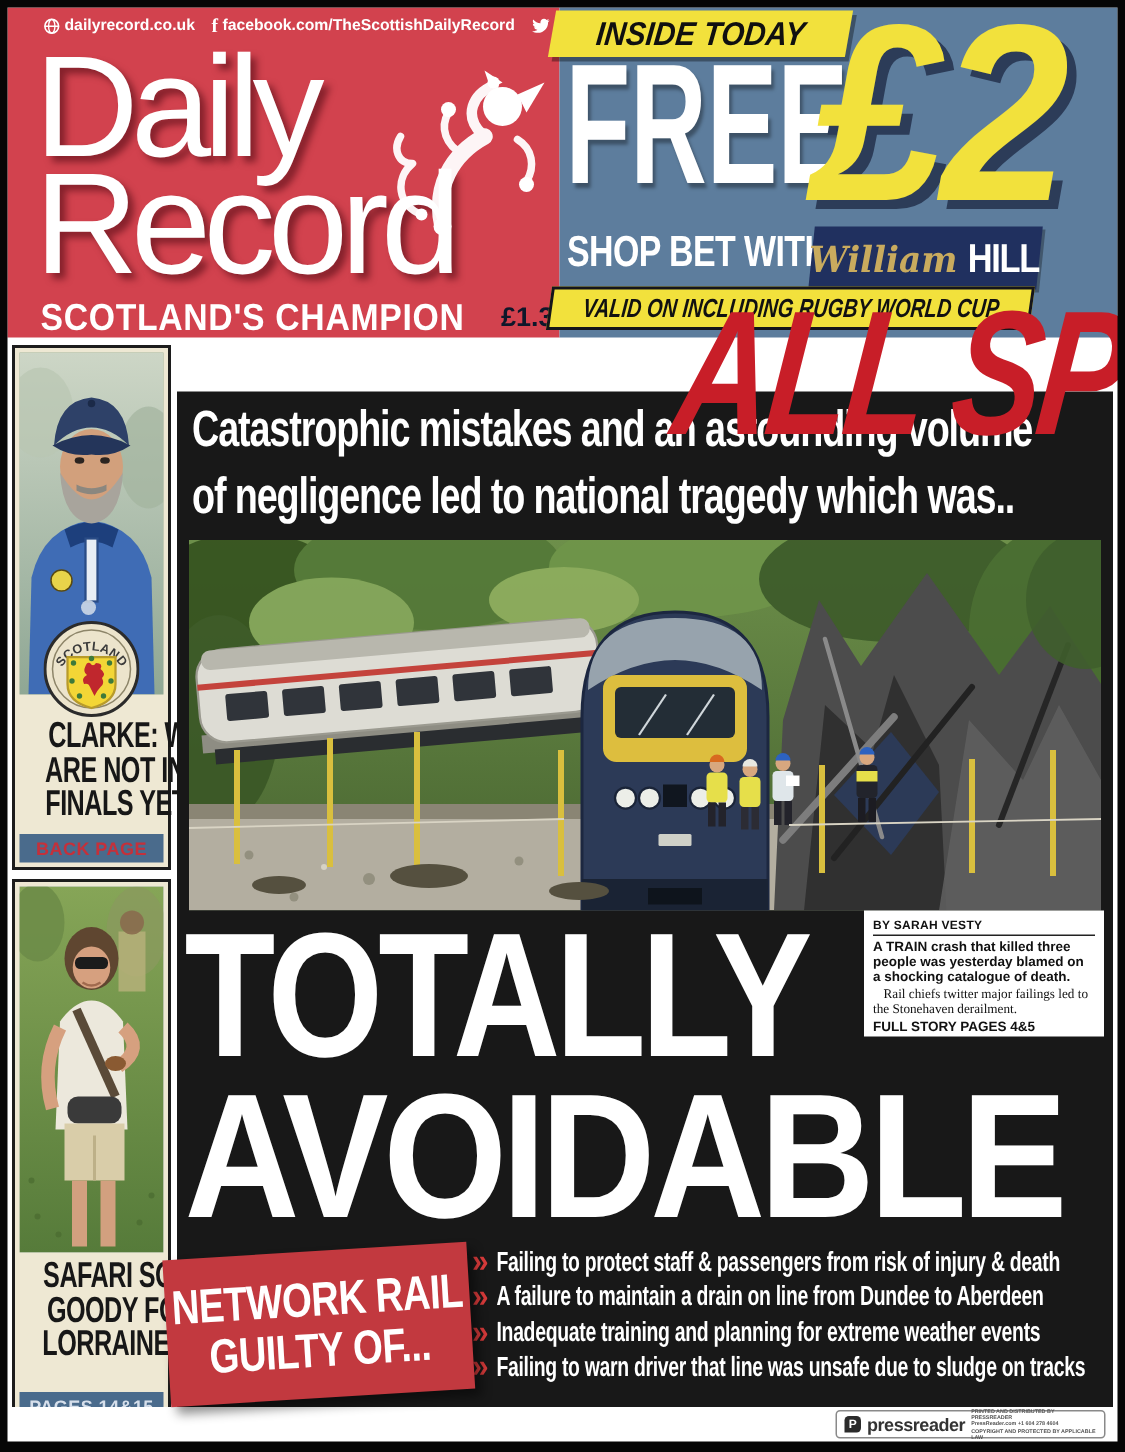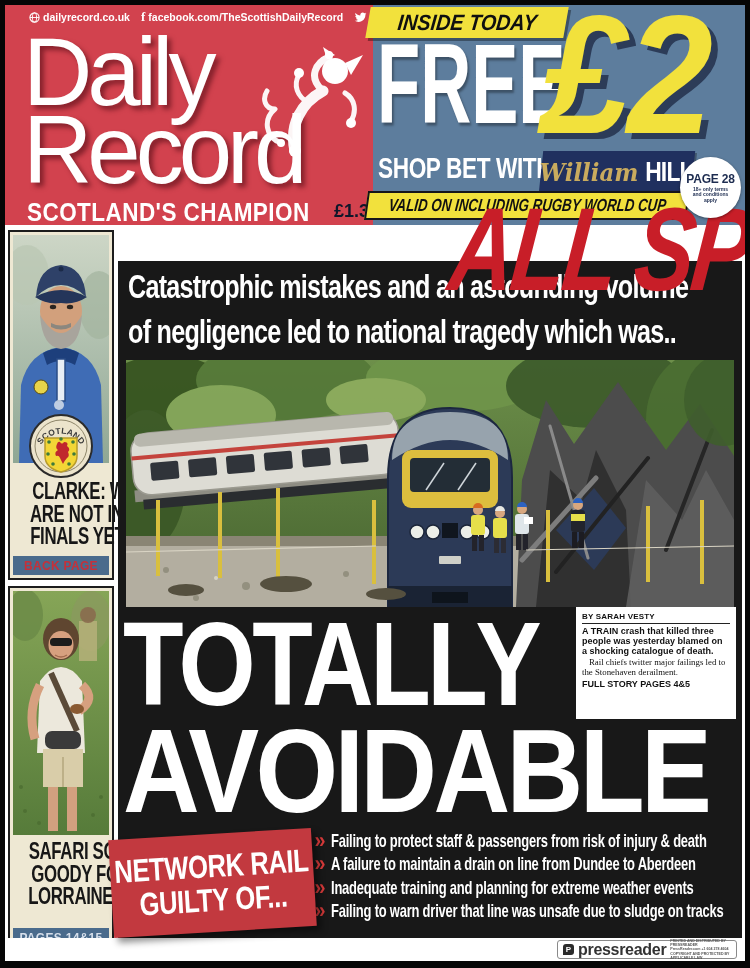--- a/index.html
+++ b/index.html
@@ -78,21 +78,21 @@
   .black-sec{position:absolute;left:118px;top:261px;width:624px;height:677px;background:#181818;}
   .subhead{position:absolute;left:10px;top:3px;color:#fff;font-weight:bold;}
   .subhead div{font-size:34px;line-height:45px;letter-spacing:-1px;transform:scaleX(.74);
                transform-origin:0 50%;white-space:nowrap;}
   .photo-frame{position:absolute;left:8px;top:99px;width:608px;height:247px;background:#333;overflow:hidden;}
   .photo-frame svg{display:block;}
   .hl{position:absolute;color:#fff;font-weight:bold;font-size:118px;line-height:108px;letter-spacing:-4px;
       white-space:nowrap;transform-origin:0 0;}
   .hl1{left:5px;top:349px;transform:scaleX(.84);}
   .hl2{left:5px;top:456px;transform:scaleX(.9);}
-  .article{position:absolute;left:458px;top:346px;width:160px;height:112px;background:#fff;
+  .article{position:absolute;left:458px;top:346px;width:160px;height:84px;background:#fff;
            padding:5px 6px;box-sizing:border-box;color:#111;}
   .byline{font-size:8px;font-weight:bold;border-bottom:1.5px solid #222;padding-bottom:2px;margin-bottom:3px;
           letter-spacing:.2px;}
   .lead{font-size:9px;font-weight:bold;line-height:9.8px;margin-bottom:2px;}
   .para{font-family:"Liberation Serif",serif;font-size:8.8px;line-height:9.4px;text-indent:7px;}
   .art-footer{font-size:9px;font-weight:bold;text-align:left;margin-top:2px;}
   .bullets{position:absolute;left:196px;top:568px;width:426px;}
   .bullet-row{display:flex;align-items:center;height:23.5px;}
   .chev{color:#d63a3a;font-weight:bold;font-size:22px;line-height:22px;margin-right:5px;display:inline-block;
         transform:scaleX(.9);}
@@ -103,21 +103,21 @@
           justify-content:center;box-shadow:4px 5px 7px rgba(0,0,0,.45);}
   .guilty div{color:#fff;font-weight:bold;font-size:32px;line-height:34px;display:inline-block;
               transform:scaleX(.8);white-space:nowrap;letter-spacing:-.5px;}
 
   
   .footer-bar{position:absolute;left:5px;top:938px;width:740px;height:23px;background:#fff;}
   .press-box{position:absolute;right:8px;top:2px;width:180px;height:19px;border:1px solid #8a8a8a;border-radius:3px;
              display:flex;align-items:center;gap:4px;padding:0 5px;box-sizing:border-box;background:#fff;}
   .press-icon{width:11px;height:11px;background:#2b2b2b;border-radius:3px 3px 3px 0;color:#fff;font-size:8px;
               font-weight:bold;display:flex;align-items:center;justify-content:center;flex:none;}
-  .press-name{font-size:16px;font-weight:bold;color:#333;letter-spacing:-.3px;text-align:center;}
+  .press-name{font-size:12px;font-weight:bold;color:#333;letter-spacing:-.3px;text-align:center;}
   .press-small{margin-left:auto;font-size:3.6px;color:#555;line-height:4.2px;text-align:left;font-weight:bold;}
 </style>
 </head>
 <body>
 
 <div class="page">
 
   <div class="masthead">
     <div class="social-bar">
       <span class="social-item">
@@ -169,24 +169,20 @@
   <div class="promo">
     <div class="free">FREE</div>
     <div class="amount">£2</div>
     <div class="inside-banner">
       <span>INSIDE TODAY</span>
     </div>
     <div class="shopbet">SHOP BET WITH</div>
     <div class="wh-box">
       <span class="wh-script">William</span>
       <span class="wh-bold">HILL</span>
-    </div>
-    <div class="page-circle">
-      <span class="big">PAGE 28</span>
-      <span class="small">18+ only terms and conditions apply</span>
     </div>
     <div class="valid-strip">
       <span class="inner"><span>VALID ON </span><span class="hl">ALL SPORTS</span><span> INCLUDING RUGBY WORLD CUP</span></span>
     </div>
   </div>
 
   <div class="side-box" id="side1">
     <div class="side-photo" style="height:228px;">
       <svg width="96" height="228" viewBox="0 0 96 228">
         <defs>

